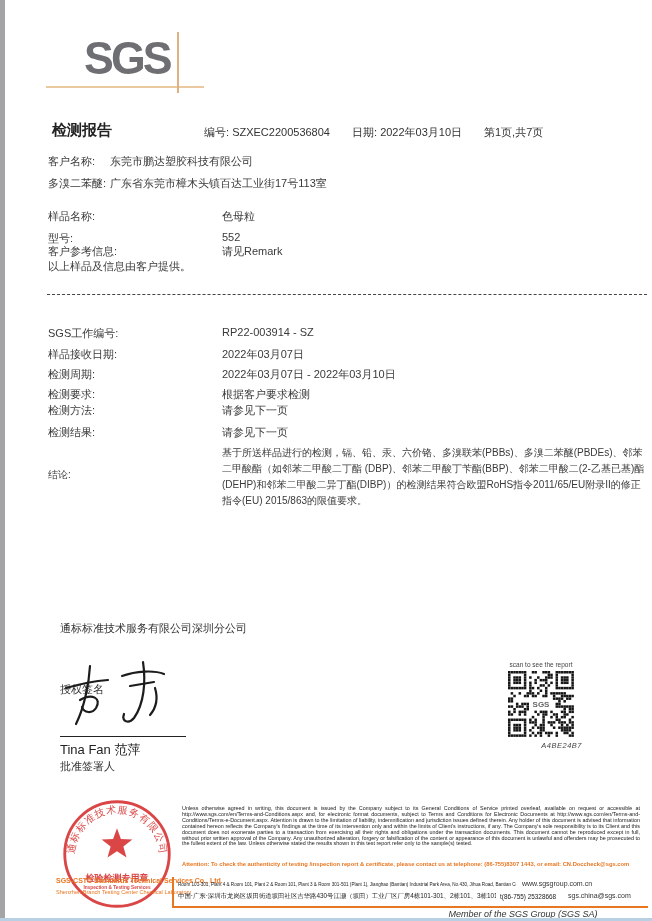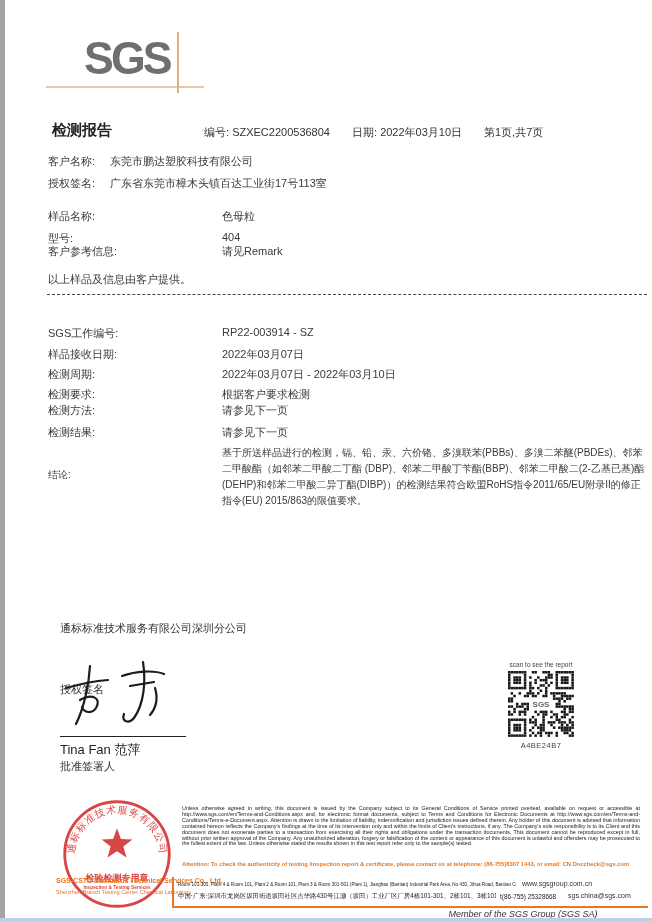--- a/index.html
+++ b/index.html
@@ -39,21 +39,21 @@
   .sig-company{left:60px;top:621px;font-size:11px;color:#333;}
   .sig-auth{left:60px;top:636px;font-size:11px;color:#333;margin-top:46px;}
   .sig-svg{left:60px;top:658px;}
   .sig-line{left:60px;top:736px;width:126px;height:1px;background:#222;}
   .sig-name{left:60px;top:741px;font-size:13px;color:#222;}
   .sig-role{left:60px;top:759px;font-size:11px;color:#333;}
 
   
   .qr-caption{left:500px;top:661px;width:82px;font-size:6.5px;text-align:center;color:#444;}
   .qr-svg{left:508px;top:671px;}
-  .qr-code{left:500px;top:741px;width:82px;font-size:7.5px;text-align:center;color:#444;letter-spacing:.5px;}
+  .qr-code{left:500px;top:741px;width:82px;font-size:7.5px;text-align:right;color:#444;letter-spacing:.5px;font-style:italic;}
 
   
   .stamp-svg{left:60px;top:797px;opacity:.9;}
 
   
   .disclaimer{left:182px;top:806px;width:458px;font-size:5.4px;line-height:5.9px;
     color:#222;text-align:justify;font-weight:500;}
   .attention{left:182px;top:861px;width:458px;font-size:5.8px;line-height:7px;
     color:#e87722;font-weight:bold;}
   .org-en{left:56px;top:877px;font-size:7px;color:#e87722;font-weight:bold;}
@@ -86,36 +86,36 @@
     <span>日期:</span>
     <span>2022年03月10日</span>
   </div>
   <div class="abs hfield h-pages">第1页,共7页</div>
 
   <div class="abs row rowline" style="top:154px">
     <span class="lbl">客户名称:</span>
     <span class="v1">东莞市鹏达塑胶科技有限公司</span>
   </div>
   <div class="abs row rowline" style="top:176px">
-    <span class="lbl">授权签名:</span>
+    <span class="lbl">多溴二苯醚:</span>
     <span class="v1">广东省东莞市樟木头镇百达工业街17号113室</span>
   </div>
   <div class="abs row rowline" style="top:209px">
     <span class="lbl">样品名称:</span>
     <span class="v2">色母粒</span>
   </div>
   <div class="abs row rowline" style="top:231px">
     <span class="lbl">型号:</span>
-    <span class="v2">404</span>
+    <span class="v2">552</span>
   </div>
   <div class="abs row rowline" style="top:244px">
     <span class="lbl">客户参考信息:</span>
     <span class="v2">请见Remark</span>
   </div>
-  <div class="abs row rowline" style="top:272px">以上样品及信息由客户提供。</div>
+  <div class="abs row rowline" style="top:259px">以上样品及信息由客户提供。</div>
   <div class="abs dashed"></div>
 
   <div class="abs row rowline" style="top:326px">
     <span class="lbl">SGS工作编号:</span>
     <span class="v2">RP22-003914 - SZ</span>
   </div>
   <div class="abs row rowline" style="top:347px">
     <span class="lbl">样品接收日期:</span>
     <span class="v2">2022年03月07日</span>
   </div>

